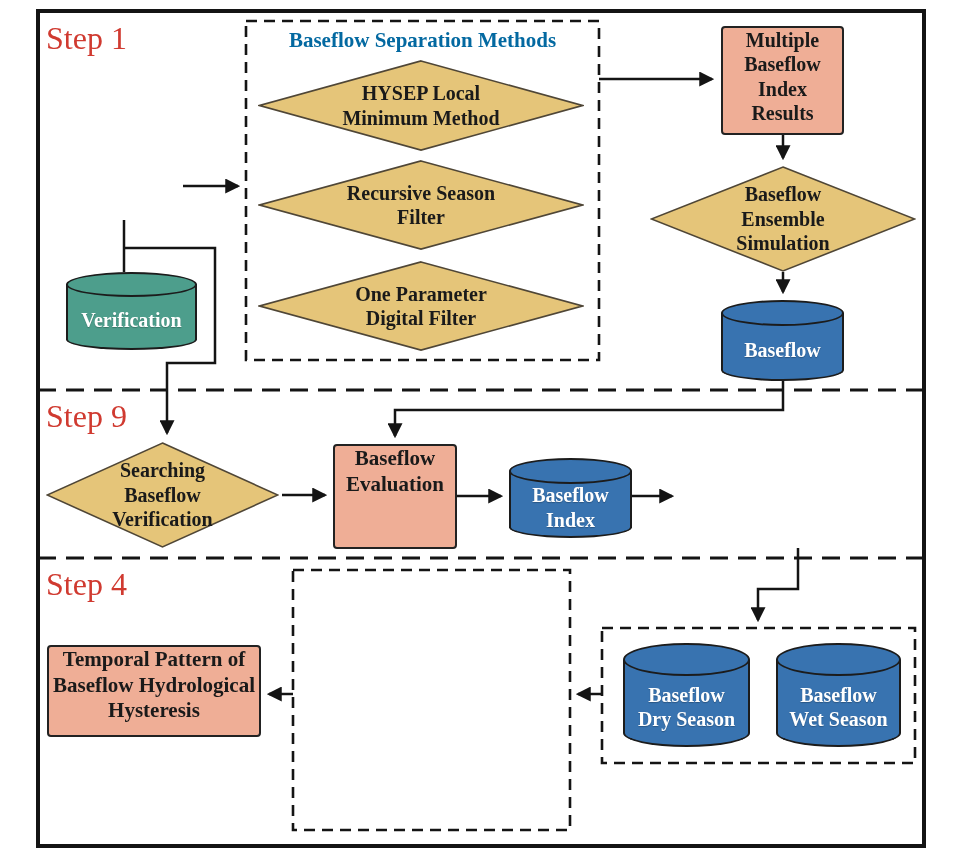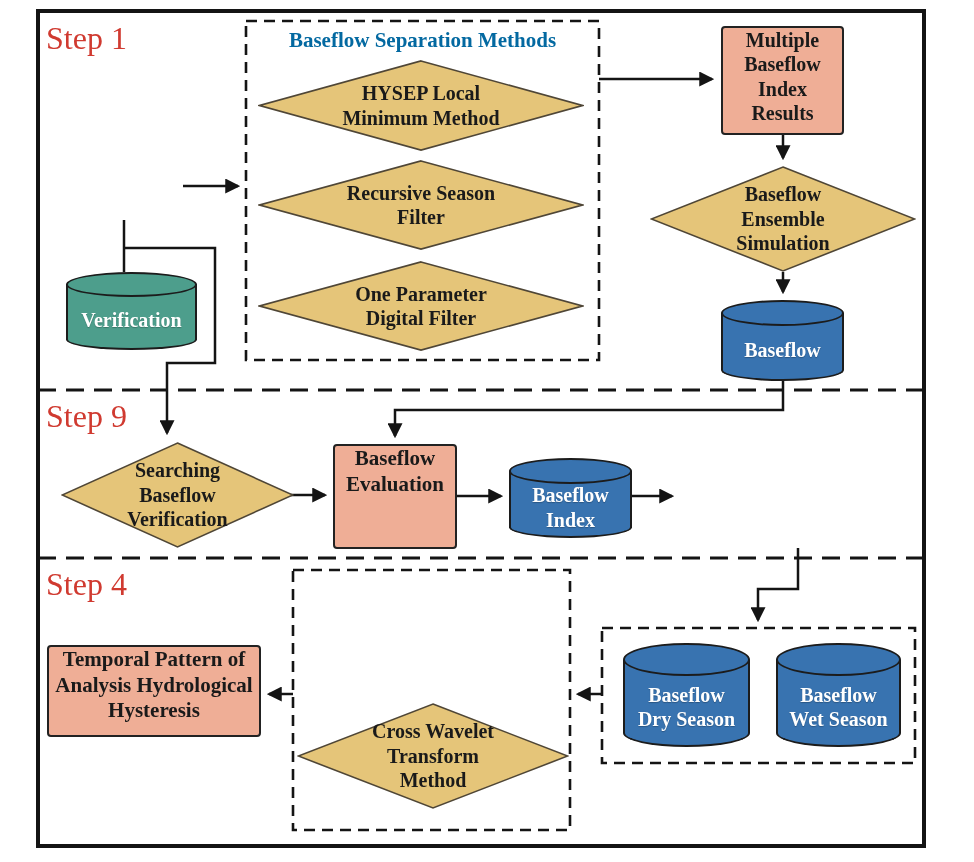--- a/index.html
+++ b/index.html
@@ -126,51 +126,43 @@
     <span class="lbl">Baseflow
 Ensemble
 Simulation</span>
   </div>
   <div class="node cylinder cyl-blue" style="left:721px;top:300px;width:123px;height:81px;">
     <div class="cyl-body"></div>
     <div class="cyl-top"></div>
     <span class="lbl">Baseflow</span>
   </div>
 
-  <div class="node diamond" style="left:61px;top:442px;width:233px;height:106px;">
+  <div class="node diamond" style="left:46px;top:442px;width:233px;height:106px;">
     <svg viewBox="0 0 200 100" preserveAspectRatio="none">
         <polygon points="100,1 199,50 100,99 1,50" vector-effect="non-scaling-stroke"></polygon>
       </svg>
     <span class="lbl">Searching
 Baseflow
 Verification</span>
   </div>
   <div class="node rbox" style="left:333px;top:444px;width:124px;height:105px;">
     <span class="lbl" style="font-size:21px;">Baseflow
 Evaluation</span>
   </div>
   <div class="node cylinder cyl-blue" style="left:509px;top:458px;width:123px;height:80px;">
     <div class="cyl-body"></div>
     <div class="cyl-top"></div>
     <span class="lbl">Baseflow
 Index</span>
   </div>
 
   <div class="node rbox" style="left:47px;top:645px;width:214px;height:92px;">
     <span class="lbl" style="font-size:21px;">Temporal Pattern of
-Analysis Hydrological
+Baseflow Hydrological
 Hysteresis</span>
-  </div>
-  <div class="node diamond" style="left:297px;top:703px;width:272px;height:106px;">
-    <svg viewBox="0 0 200 100" preserveAspectRatio="none">
-        <polygon points="100,1 199,50 100,99 1,50" vector-effect="non-scaling-stroke"></polygon>
-      </svg>
-    <span class="lbl">Cross Wavelet
-Transform
-Method</span>
   </div>
   <div class="node cylinder cyl-blue" style="left:623px;top:643px;width:127px;height:104px;">
     <div class="cyl-body"></div>
     <div class="cyl-top"></div>
     <span class="lbl">Baseflow
 Dry Season</span>
   </div>
   <div class="node cylinder cyl-blue" style="left:776px;top:643px;width:125px;height:104px;">
     <div class="cyl-body"></div>
     <div class="cyl-top"></div>

